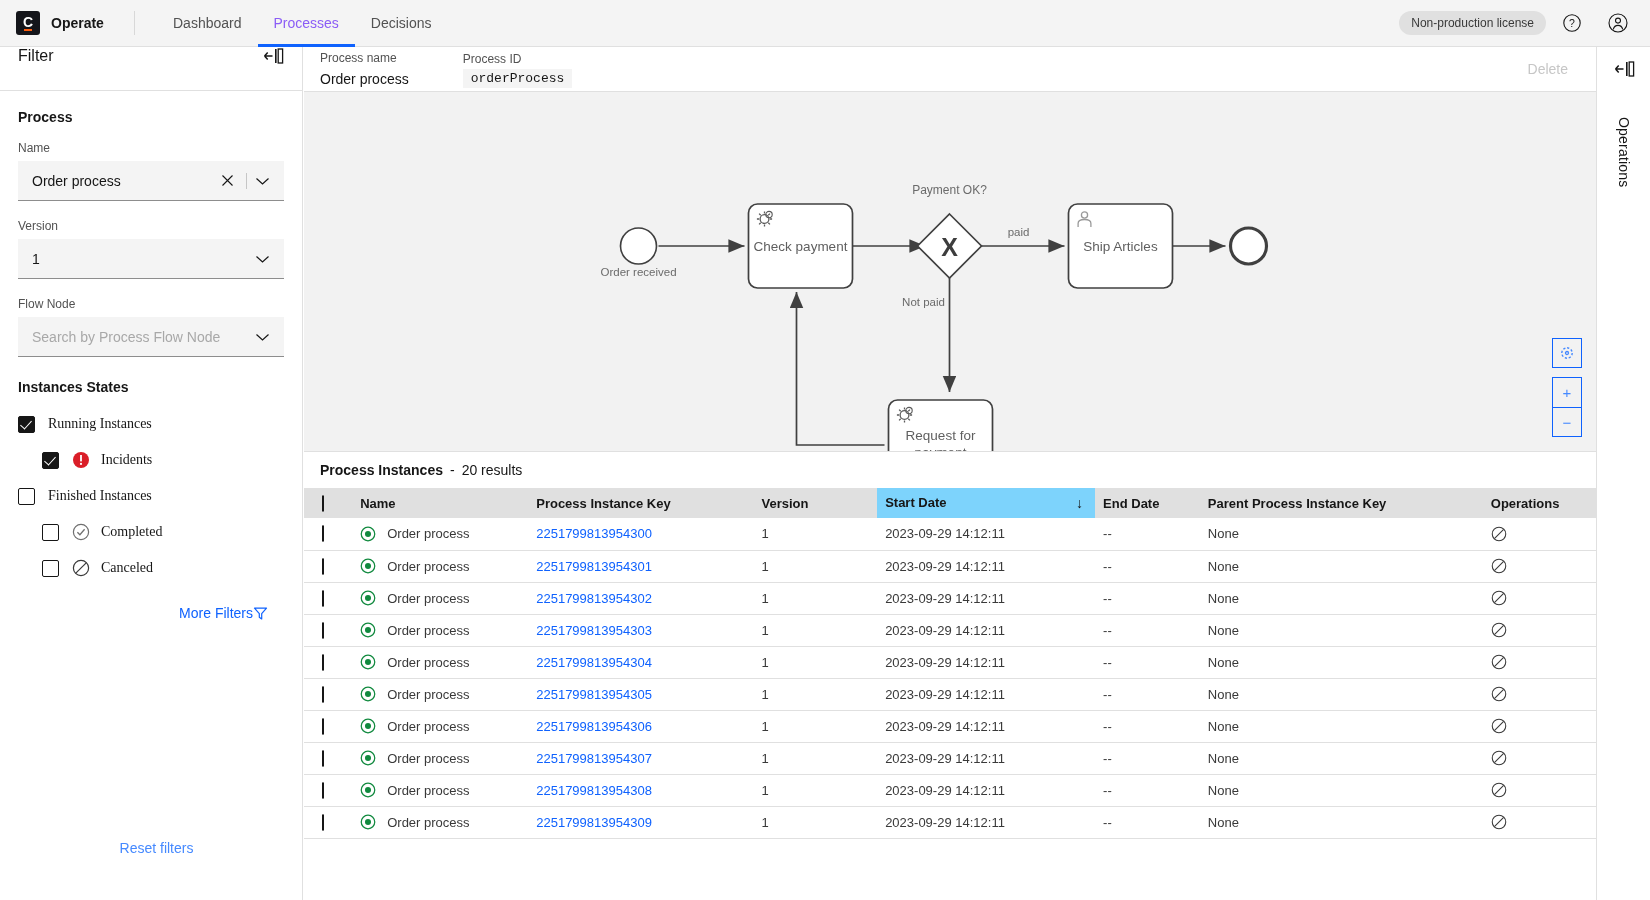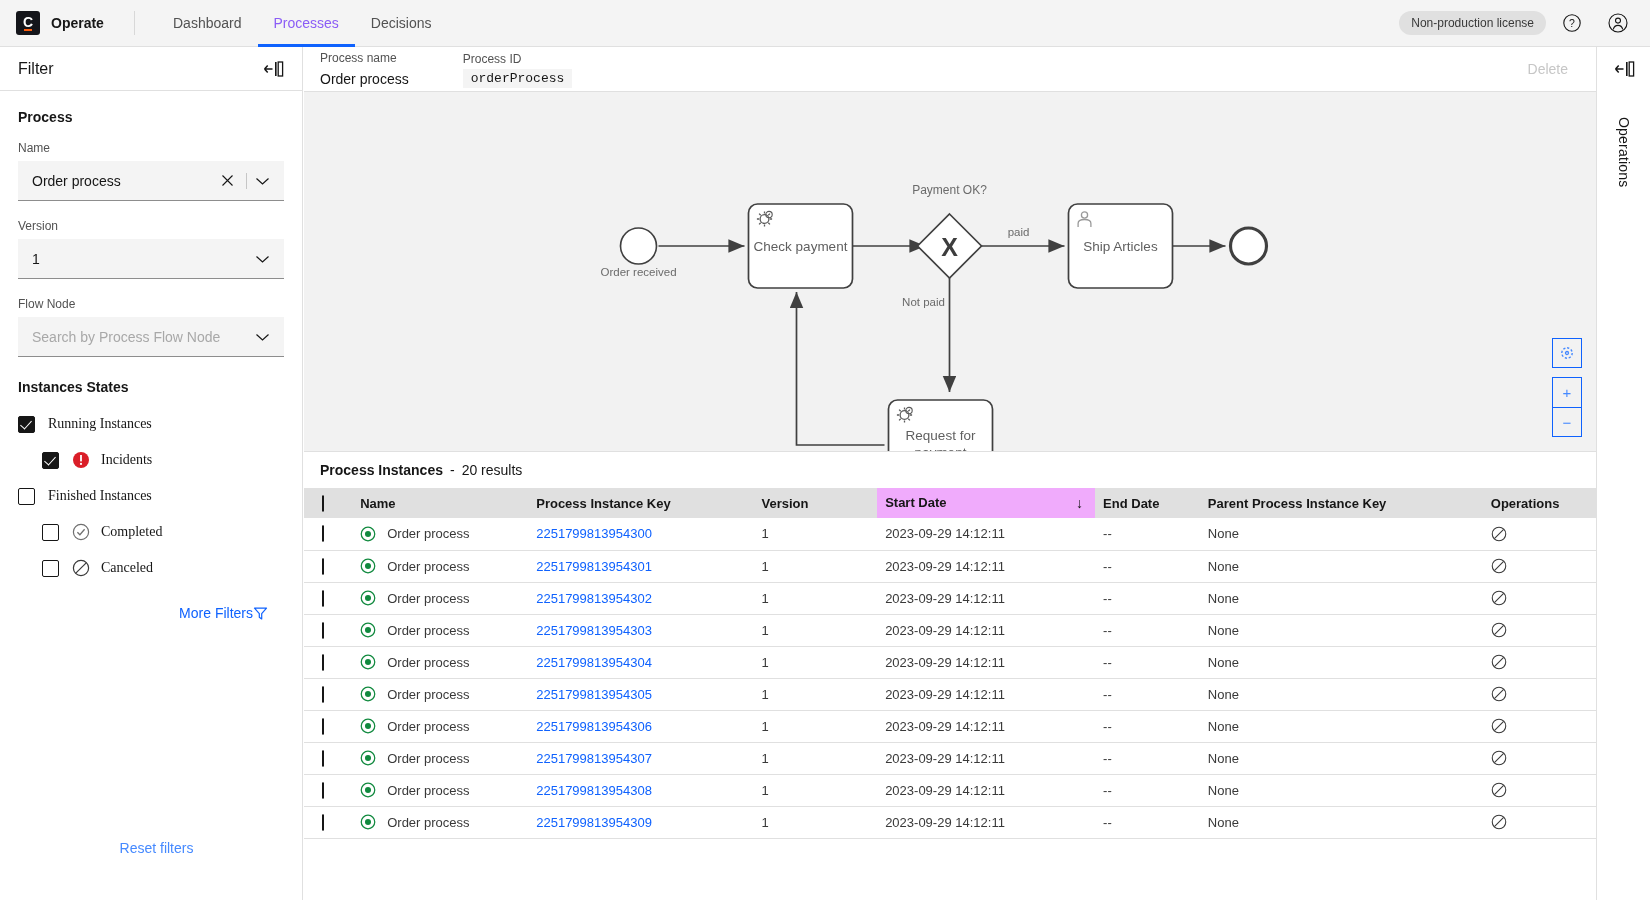--- a/index.html
+++ b/index.html
@@ -55,21 +55,21 @@
     width: 40px; height: 40px; display: flex; align-items: center; justify-content: center;
     cursor: pointer;
   }
 
   
   .filter-panel {
     position: absolute; top: 47px; left: 0; width: 303px; height: 853px;
     background: #ffffff; border-right: 1px solid #e0e0e0;
   }
   .filter-header {
-    height: 44px; display: flex; align-items: center; justify-content: space-between;
+    height: 44px; display: flex; align-items: flex-start; justify-content: space-between;
     padding: 0 18px; border-bottom: 1px solid #e0e0e0;
   }
   .filter-title { font-size: 16px; font-weight: 400; }
   .collapse-btn { cursor: pointer; display:flex; align-items:center; }
   .filter-body { padding: 18px 18px 0 18px; }
   .section-title { font-size: 14px; font-weight: 700; margin-bottom: 16px; }
   .field-label { font-size: 12px; color: #525252; margin-bottom: 6px; }
   .field-group { margin-bottom: 18px; }
   .combo {
     height: 40px; background: #f4f4f4; border-bottom: 1px solid #8d8d8d;
@@ -148,21 +148,21 @@
     font-size: 14px; font-weight: 700; color: #161616;
   }
   .results-bar .sep { margin: 0 7px; font-weight: 400; }
   .results-bar .cnt { font-weight: 400; }
 
   table.inst { width: 100%; border-collapse: collapse; table-layout: fixed; }
   table.inst thead th {
     background: #e0e0e0; height: 30px; font-size: 13px; font-weight: 700;
     text-align: left; color: #161616; padding: 0 8px; white-space: nowrap;
   }
-  table.inst thead th.sorted { background: #f0abfc; }
+  table.inst thead th.sorted { background: #7dd3fc; }
   table.inst tbody td {
     height: 32px; font-size: 13px; color: #393939; padding: 0 8px;
     border-bottom: 1px solid #e0e0e0; white-space: nowrap;
   }
   .col-chk  { width: 46px; padding-left: 18px !important; }
   .col-name { width: 168px; }
   .col-key  { width: 215px; }
   .col-ver  { width: 118px; }
   .col-sd   { width: 208px; }
   .col-ed   { width: 100px; }

